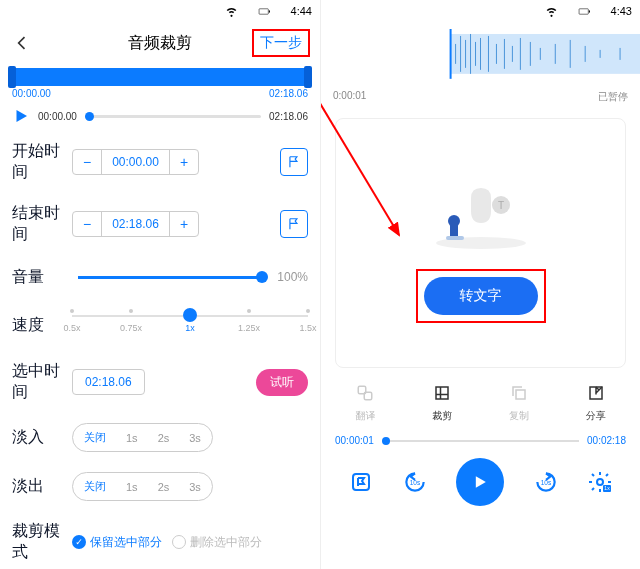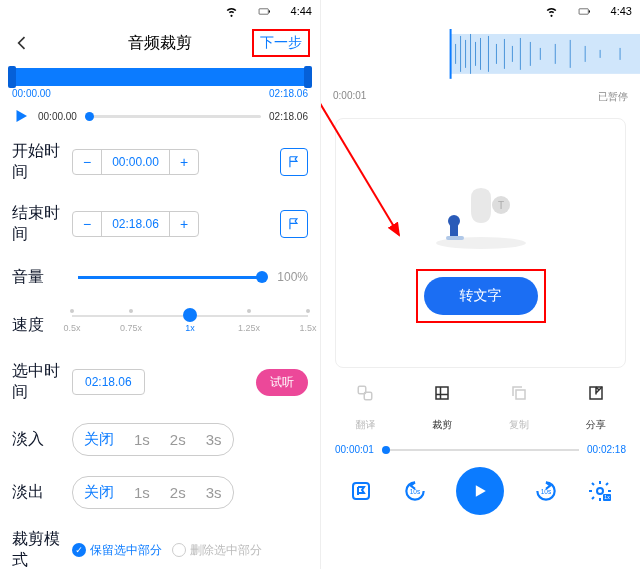--- a/index.html
+++ b/index.html
@@ -35,40 +35,40 @@
 .pct{color:#999;font-size:12px;margin-left:8px}
 .speedticks{flex:1;position:relative;height:32px}
 .speedline{position:absolute;top:6px;left:0;right:0;height:2px;background:#e0e0e0}
 .speedticks .tick{position:absolute;top:0;width:4px;height:4px;background:#ccc;border-radius:50%;transform:translateX(-50%)}
 .speedticks .knob2{position:absolute;top:-1px;width:14px;height:14px;background:#0b7bff;border-radius:50%;transform:translateX(-50%)}
 .speedlbls{position:absolute;top:14px;width:100%;font-size:9px;color:#aaa}
 .speedlbls span{position:absolute;transform:translateX(-50%)}
 .speedlbls .on{color:#0b7bff}
 .selbox{border:1px solid #ccc;border-radius:4px;padding:5px 12px;color:#0b7bff;font-size:12px}
 .trybtn{margin-left:auto;background:#ec4899;color:#fff;padding:5px 14px;border-radius:14px;font-size:12px}
-.opts{display:flex;gap:4px;border:1px solid #ccc;border-radius:16px;padding:3px;font-size:15px;align-items:center}
+.opts{display:flex;gap:4px;border:1px solid #ccc;border-radius:16px;padding:3px;font-size:11px;align-items:center}
 .opts span{padding:3px 8px;color:#999}
 .opts .on{color:#0b7bff}
 .radio{display:flex;align-items:center;gap:4px;font-size:12px;margin-right:10px}
 .radio.on{color:#0b7bff}
 .radio.off{color:#bbb}
 .rcircle{width:14px;height:14px;border-radius:50%;display:flex;align-items:center;justify-content:center}
 .rcircle.on{background:#0b7bff;color:#fff;font-size:9px}
 .rcircle.off{border:1px solid #ccc}
 
 .wave{height:60px;position:relative;margin-top:2px}
 .wavebg{position:absolute;left:0;right:0;top:0;bottom:0}
 .arrow{position:absolute;z-index:5}
 .inforow{display:flex;justify-content:space-between;padding:6px 12px;font-size:10px;color:#888}
 .card{margin:8px 14px;height:250px;border:1px solid #eee;border-radius:8px;display:flex;flex-direction:column;align-items:center;justify-content:center;position:relative}
 .illus{width:110px;height:90px;position:relative;margin-bottom:16px}
 .convbtn{background:#1b6ef3;color:#fff;padding:10px 36px;border-radius:22px;font-size:14px}
 .convwrap{padding:6px}
 .tabs{display:flex;justify-content:space-around;padding:8px 6px;font-size:10px;color:#bbb}
-.tab{display:flex;flex-direction:column;align-items:center;gap:16px}
+.tab{display:flex;flex-direction:column;align-items:center;gap:7px}
 .tab.on{color:#333}
 .tab svg{width:18px;height:18px}
 .bottombar{display:flex;justify-content:space-between;padding:4px 14px;font-size:10px;color:#0b7bff;align-items:center}
 .bbslider{flex:1;height:2px;background:#ddd;margin:0 8px;position:relative}
 .bbslider::before{content:'';position:absolute;left:0;top:-3px;width:8px;height:8px;background:#0b7bff;border-radius:50%}
 .controls{display:flex;justify-content:space-around;align-items:center;padding:8px 14px}
 .bigplay{width:48px;height:48px;background:#0b7bff;border-radius:50%;display:flex;align-items:center;justify-content:center;color:#fff}
 .ctl{color:#0b7bff}
 </style>
 </head>

